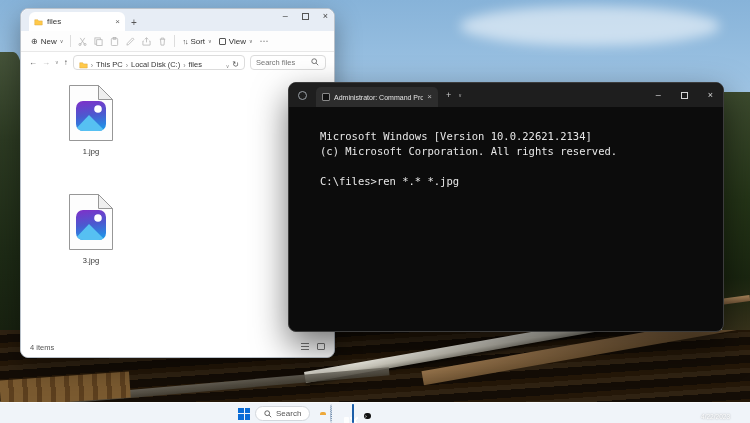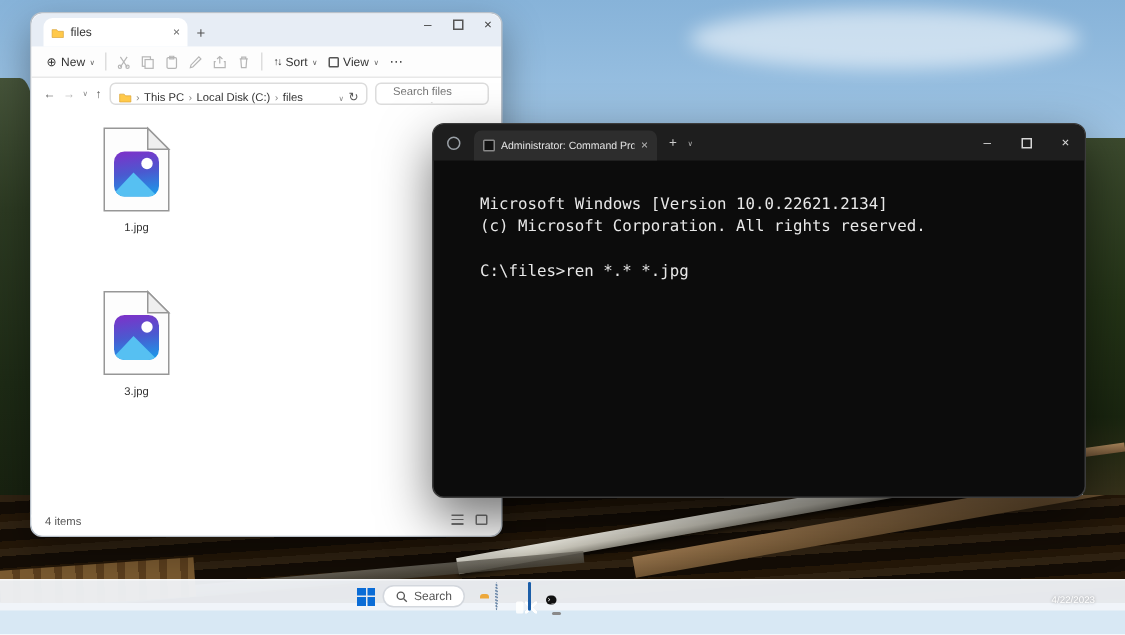--- a/index.html
+++ b/index.html
@@ -47,21 +47,21 @@
   .gray-ic { opacity:.38; display:flex; align-items:center; }
   .sort-glyph { font-size:7px; letter-spacing:-1px; }
   .view-glyph { display:inline-block; width:7px; height:7px; border:1px solid #555; border-radius:1px; }
   .more-glyph { font-size:9px; color:#444; }
   .ex-address { height:20px; display:flex; align-items:center; gap:5px; padding:0 8px; background:#fff; font-size:7.5px; color:#444; }
   .nav-ic { font-size:8px; color:#555; } .nav-ic.dim { color:#b5b5b5; } .nav-chev { font-size:5px; color:#888; }
   .crumb-bar { flex:1; height:15px; border:1px solid #dcdcdc; border-radius:4px; display:flex; align-items:flex-end; gap:3px; padding:0 5px; background:#fff; }
   .crumb-sep { color:#888; font-size:7px; } .crumb { color:#333; white-space:nowrap; }
   .crumb-bar .spacer { flex:1; }
   .refresh-ic { font-size:8px; color:#555; }
-  .search-bar { width:76px; height:15px; border:1px solid #dcdcdc; border-radius:4px; display:flex; align-items:center; padding:0 5px; gap:3px; background:#fff;flex-direction:column; }
+  .search-bar { width:76px; height:15px; border:1px solid #dcdcdc; border-radius:4px; display:flex; align-items:center; padding:0 5px; gap:3px; background:#fff; }
   .search-bar input { border:0; outline:0; width:52px; font-size:7.5px; color:#555; font-family:inherit; background:transparent; }
   .ex-content { position:relative; height:273px; background:#fff; }
   .file-item { position:absolute; width:120px; text-align:center; }
   .file-item .fname { font-size:7.5px; color:#333; margin-top:5px; }
   .fi-r1c1 { left:10px; top:12px; } .fi-r1c2 { left:170px; top:8px; }
   .fi-r2c1 { left:10px; top:121px; } .fi-r2c2 { left:170px; top:121px; }
   .ex-status { position:absolute; left:0; bottom:0; width:100%; height:14px; display:flex; align-items:flex-start; padding:0 9px; font-size:7.5px; color:#555; border-radius:0 0 8px 8px; background:#fff; }
   .ex-status .spacer { flex:1; }
   .sv-list { display:inline-block; width:8px; height:7px; margin-right:8px;
     background:repeating-linear-gradient(180deg,#777 0 1px,transparent 1px 3px); }
@@ -78,21 +78,21 @@
   .t-tab .tab-title { flex:1; white-space:nowrap; overflow:hidden; }
   .t-tab .tab-close { color:#bbb; }
   .t-plus { color:#ccc; font-size:9px; margin-left:8px; }
   .t-chev { color:#aaa; font-size:5px; margin-left:7px; }
   .t-controls { position:absolute; right:10px; top:0; height:24px; display:flex; align-items:center; gap:20px; color:#d6d6d6; font-size:9px; }
   .t-controls .box-glyph { border-color:#d6d6d6; width:7px; height:7px; }
   .t-body { padding:22px 10px; font-family:"DejaVu Sans Mono","Liberation Mono",monospace; font-size:10.5px; color:#e8e8e8;margin-left:21px; }
   .t-line { height:15px; line-height:15px; white-space:pre; }
 
   
-  .taskbar { position:absolute; left:0; bottom:16px; width:750px; height:21px; z-index:40;
+  .taskbar { position:absolute; left:0; bottom:0; width:750px; height:21px; z-index:40;
     background:rgba(241,244,249,.95); border-top:1px solid rgba(255,255,255,.6); }
   .tb-center { position:absolute; left:238px; top:0; height:21px; display:flex; align-items:center; gap:5px; }
   .win-logo { width:12px; height:12px; display:grid; grid-template-columns:1fr 1fr; grid-template-rows:1fr 1fr; gap:1px; }
   .win-logo i { background:#0a6cd6; }
   .tb-search { height:15px; background:#fff; border:1px solid #d3d7dd; border-radius:8px; display:flex; align-items:center; gap:4px; padding:0 8px; }
   .tb-search span { font-size:8px; color:#555; }
   .tb-ic { width:14px; height:14px; position:relative; flex:none; }
   .ic-copilot { border-radius:50%; background:radial-gradient(circle at 35% 30%, #e8f4ff 0 18%, #62aef0 40%, #1c63c8 90%); }
   .ic-folder { background:linear-gradient(180deg,#fcd264 55%,#f3b53f); border-radius:2px; height:10px; margin-top:3px; }
   .ic-folder::before { content:""; position:absolute; left:0; top:-2px; width:6px; height:3px; background:#eda83a; border-radius:2px 2px 0 0; }

